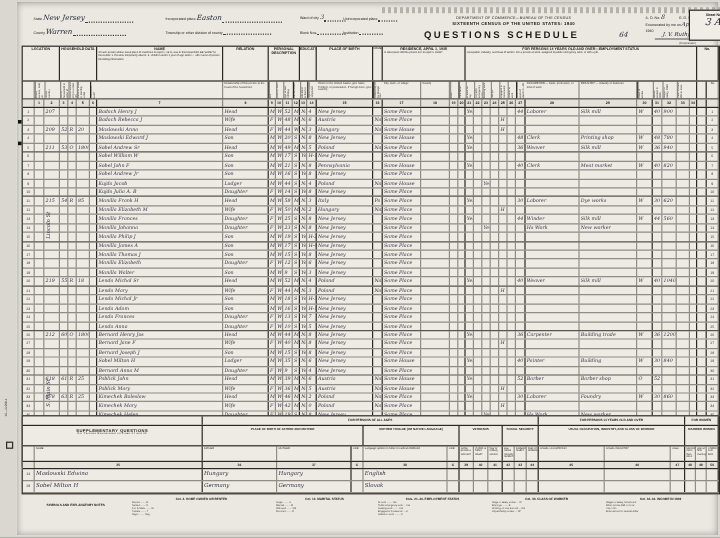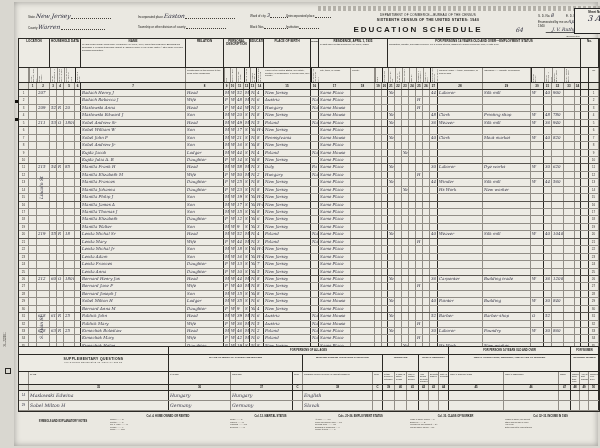--- a/index.html
+++ b/index.html
@@ -106,21 +106,21 @@
       <span class="hw" style="font-size:6px;">Easton</span><span class="dot" style="width:50px;"></span></div>
     <div class="hfield" style="left:120px;top:19px;"><span>Township or other division of county</span><span class="dot" style="width:40px;"></span></div>
     <div class="hfield" style="left:232px;top:8px;"><span>Ward of city</span>
       <span class="hw" style="font-size:5px;">3</span><span class="dot" style="width:18px;"></span></div>
     <div class="hfield" style="left:232px;top:19px;"><span>Block Nos.</span><span class="dot" style="width:24px;"></span></div>
     <div class="hfield" style="left:268px;top:8px;"><span>Unincorporated place</span><span class="dot" style="width:16px;"></span></div>
     <div class="hfield" style="left:268px;top:19px;"><span>Institution</span><span class="dot" style="width:20px;"></span></div>
 
     <div class="title-dept">DEPARTMENT OF COMMERCE—BUREAU OF THE CENSUS</div>
     <div class="title-census">SIXTEENTH CENSUS OF THE UNITED STATES: 1940</div>
-    <div class="title-pop">EDUCATION SCHEDULE</div>
+    <div class="title-pop">QUESTIONS SCHEDULE</div>
     <div class="sched-hw hw">64</div>
 
     <div class="sd"><span>S. D. No.</span>
       <span class="hw" style="font-size:5px;">8</span></div>
     <div class="ed"><span>E. D. No.</span>
       <span class="hw" style="font-size:5px;">14-6</span></div>
     <div class="enum-line"><span>Enumerated by me on</span>
       <span class="hw" style="font-size:4.6px;">April 5th</span><span>, 1940</span></div>
     <div class="sig hw">J. V. Ruthfield</div>
     <div class="enum-word">(Enumerator)</div>

